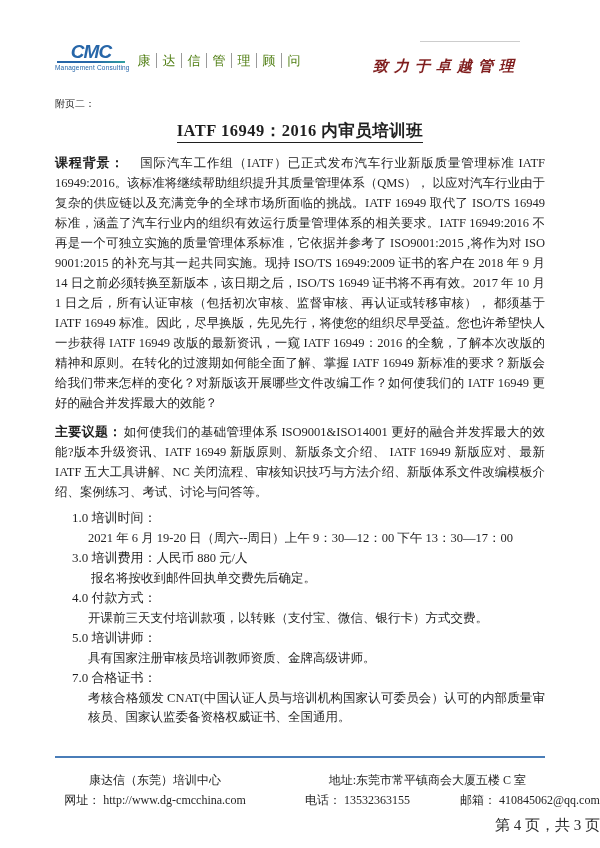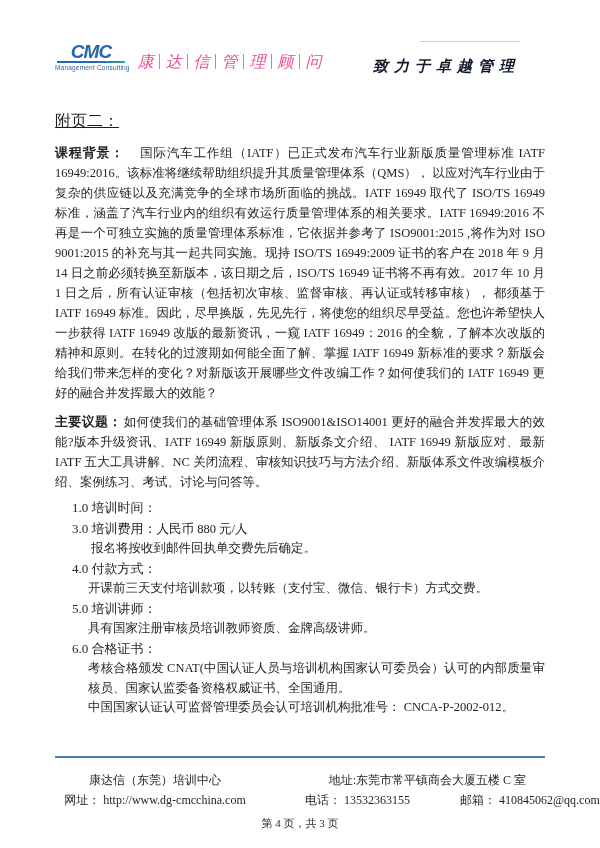--- a/index.html
+++ b/index.html
@@ -22,34 +22,34 @@
     font-weight:bold;font-style:italic;font-size:19px;letter-spacing:-1px;
     color:#2766a8;line-height:18px;
   }
   .logo-rule{height:2px;margin:0 2px;background:linear-gradient(to right,#2766a8 55%,#2fa0a0);}
   .logo-sub{
     font-family:"Liberation Sans","DejaVu Sans",sans-serif;
     font-size:6.5px;color:#2766a8;letter-spacing:0.2px;margin-top:1px;white-space:nowrap;
   }
   .company-name{
     position:absolute;left:77px;top:12px;
-    font-size:16px;color:#ec4899;letter-spacing:0;white-space:nowrap;font-style:italic;
+    font-size:13px;color:#4d7c0f;letter-spacing:0;white-space:nowrap;
   }
   .company-name .ch{
     display:inline-block;padding:0 5.5px;border-left:1px solid #9a9a9a;line-height:15px;
   }
   .company-name .ch:first-child{border-left:none;}
   .slogan{
     position:absolute;right:25px;top:16px;
     font-size:15px;font-weight:bold;font-style:italic;
-    letter-spacing:6px;color:#0f172a;white-space:nowrap;
+    letter-spacing:6px;color:#7f1d1d;white-space:nowrap;
   }
   .scan-line{position:absolute;right:25px;top:0;width:100px;height:1px;background:#cdcdcd;}
   
-  .page-label{font-size:16px;margin-top:28px;text-decoration:underline;}
+  .page-label{font-size:10px;margin-top:14px;}
   .doc-title{
     text-align:center;font-size:16.5px;font-weight:bold;letter-spacing:0.5px;
     margin-top:9px;
   }
   .doc-title span{border-bottom:1.5px solid #1f1f1f;padding-bottom:2px;}
   .para{
     font-size:12.5px;line-height:20px;text-align:justify;margin-top:11px;
   }
   .para .plabel{font-weight:bold;font-size:13px;margin-right:16px;}
   .para.topics{margin-top:9px;line-height:20px;}
@@ -66,21 +66,21 @@
   }
   .footer-rule{position:absolute;left:55px;right:55px;top:-12px;height:2px;background:#4a7db8;}
   .footer-grid{
     position:absolute;left:55px;right:36px;top:2px;
     display:grid;grid-template-columns:200px 205px 1fr;
     grid-auto-rows:20px;
     font-size:12px;line-height:20px;white-space:nowrap;text-align:center;
   }
   .pagenum{
     position:absolute;left:0;right:0;top:48px;
-    text-align:center;font-size:11px;color:#2b2b2b;
+    text-align:right;font-size:15px;color:#2b2b2b;
   }
 </style>
 </head>
 <body>
 
 <div class="page">
 
   <div class="header">
     <div class="logo-block">
       <div class="logo-cmc">CMC</div>
@@ -89,55 +89,58 @@
     </div>
     <div class="company-name">
       <span class="ch">康</span><span class="ch">达</span><span class="ch">信</span><span class="ch">管</span><span class="ch">理</span><span class="ch">顾</span><span class="ch">问</span>
     </div>
     <div class="scan-line"></div>
     <div class="slogan">致力于卓越管理</div>
   </div>
 
   <div class="page-label">附页二：</div>
 
+  <div class="doc-title">
+    <span>IATF 16949：2016 内审员培训班</span>
+  </div>
 
   <div class="para">
     <span class="plabel">课程背景：</span><span>国际汽车工作组（IATF）已正式发布汽车行业新版质量管理标准 IATF 16949:2016。该标准将继续帮助组织提升其质量管理体系（QMS）， 以应对汽车行业由于复杂的供应链以及充满竞争的全球市场所面临的挑战。IATF 16949 取代了 ISO/TS 16949 标准，涵盖了汽车行业内的组织有效运行质量管理体系的相关要求。IATF 16949:2016 不再是一个可独立实施的质量管理体系标准，它依据并参考了 ISO9001:2015 ,将作为对 ISO 9001:2015 的补充与其一起共同实施。现持 ISO/TS 16949:2009 证书的客户在 2018 年 9 月 14 日之前必须转换至新版本，该日期之后，ISO/TS 16949 证书将不再有效。2017 年 10 月 1 日之后，所有认证审核（包括初次审核、监督审核、再认证或转移审核）， 都须基于 IATF 16949 标准。因此，尽早换版，先见先行，将使您的组织尽早受益。您也许希望快人一步获得 IATF 16949 改版的最新资讯，一窥 IATF 16949：2016 的全貌，了解本次改版的精神和原则。在转化的过渡期如何能全面了解、掌握 IATF 16949 新标准的要求？新版会给我们带来怎样的变化？对新版该开展哪些文件改编工作？如何使我们的 IATF 16949 更好的融合并发挥最大的效能？</span>
   </div>
 
   <div class="para topics">
     <span class="plabel">主要议题：</span><span>如何使我们的基础管理体系 ISO9001&amp;ISO14001 更好的融合并发挥最大的效能?版本升级资讯、IATF 16949 新版原则、新版条文介绍、 IATF 16949 新版应对、最新 IATF 五大工具讲解、NC 关闭流程、审核知识技巧与方法介绍、新版体系文件改编模板介绍、案例练习、考试、讨论与问答等。</span>
   </div>
 
   <div class="sections">
 
     <div class="sec">
       <div class="sec-head"><b>1.0 培训时间：</b><span></span></div>
+      <div class="sec-line">2021 年 6 月 19-20 日（周六--周日）上午 9：30—12：00 下午 13：30—17：00</div>
     </div>
 
 
     <div class="sec">
       <div class="sec-head"><b>3.0 培训费用：</b><span>人民币 880 元/人</span></div>
       <div class="sec-line" style="margin-left:36px;">报名将按收到邮件回执单交费先后确定。</div>
     </div>
 
     <div class="sec">
       <div class="sec-head"><b>4.0 付款方式：</b><span></span></div>
       <div class="sec-line">开课前三天支付培训款项，以转账（支付宝、微信、银行卡）方式交费。</div>
     </div>
 
     <div class="sec">
       <div class="sec-head"><b>5.0 培训讲师：</b><span></span></div>
       <div class="sec-line">具有国家注册审核员培训教师资质、金牌高级讲师。</div>
     </div>
 
     <div class="sec">
-      <div class="sec-head"><b>6.0 合格证书：</b><span></span></div>
+      <div class="sec-head"><b>7.0 合格证书：</b><span></span></div>
       <div class="sec-line">考核合格颁发 CNAT(中国认证人员与培训机构国家认可委员会）认可的内部质量审核员、国家认监委备资格权威证书、全国通用。</div>
-      <div class="sec-line">中国国家认证认可监督管理委员会认可培训机构批准号： CNCA-P-2002-012。</div>
     </div>
 
   </div>
 
   <div class="footer">
     <div class="footer-rule"></div>
     <div class="footer-grid">
       <div>康达信（东莞）培训中心</div>
       <div style="grid-column:2 / span 2;">地址:东莞市常平镇商会大厦五楼 C 室</div>
       <div>网址： http://www.dg-cmcchina.com</div>

